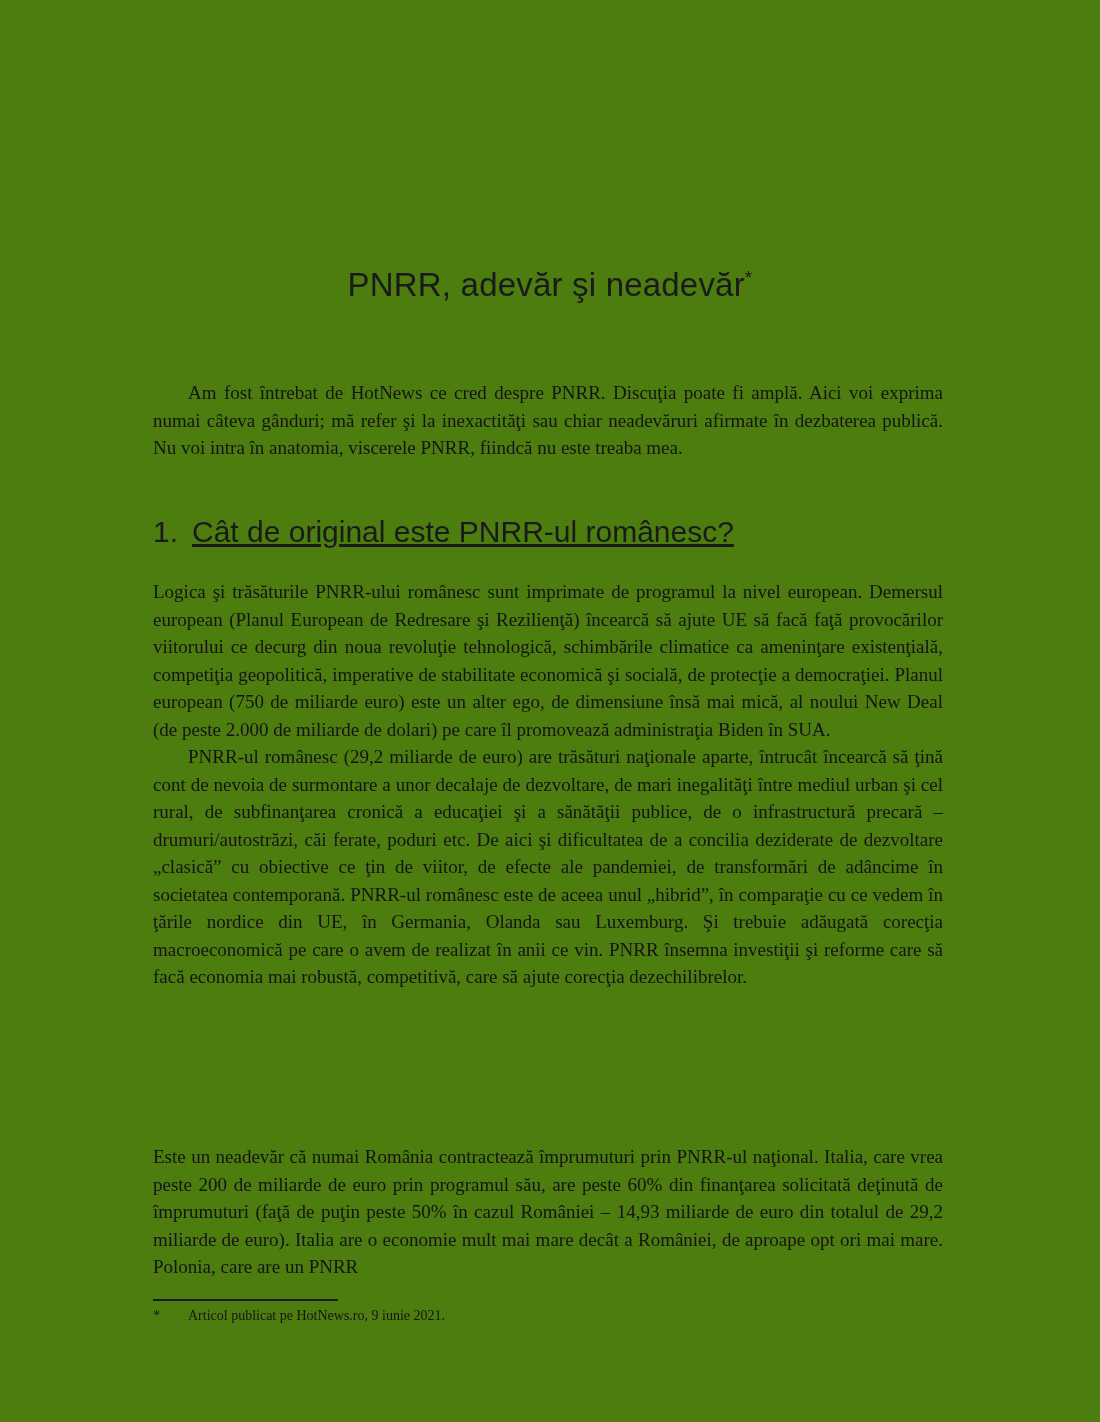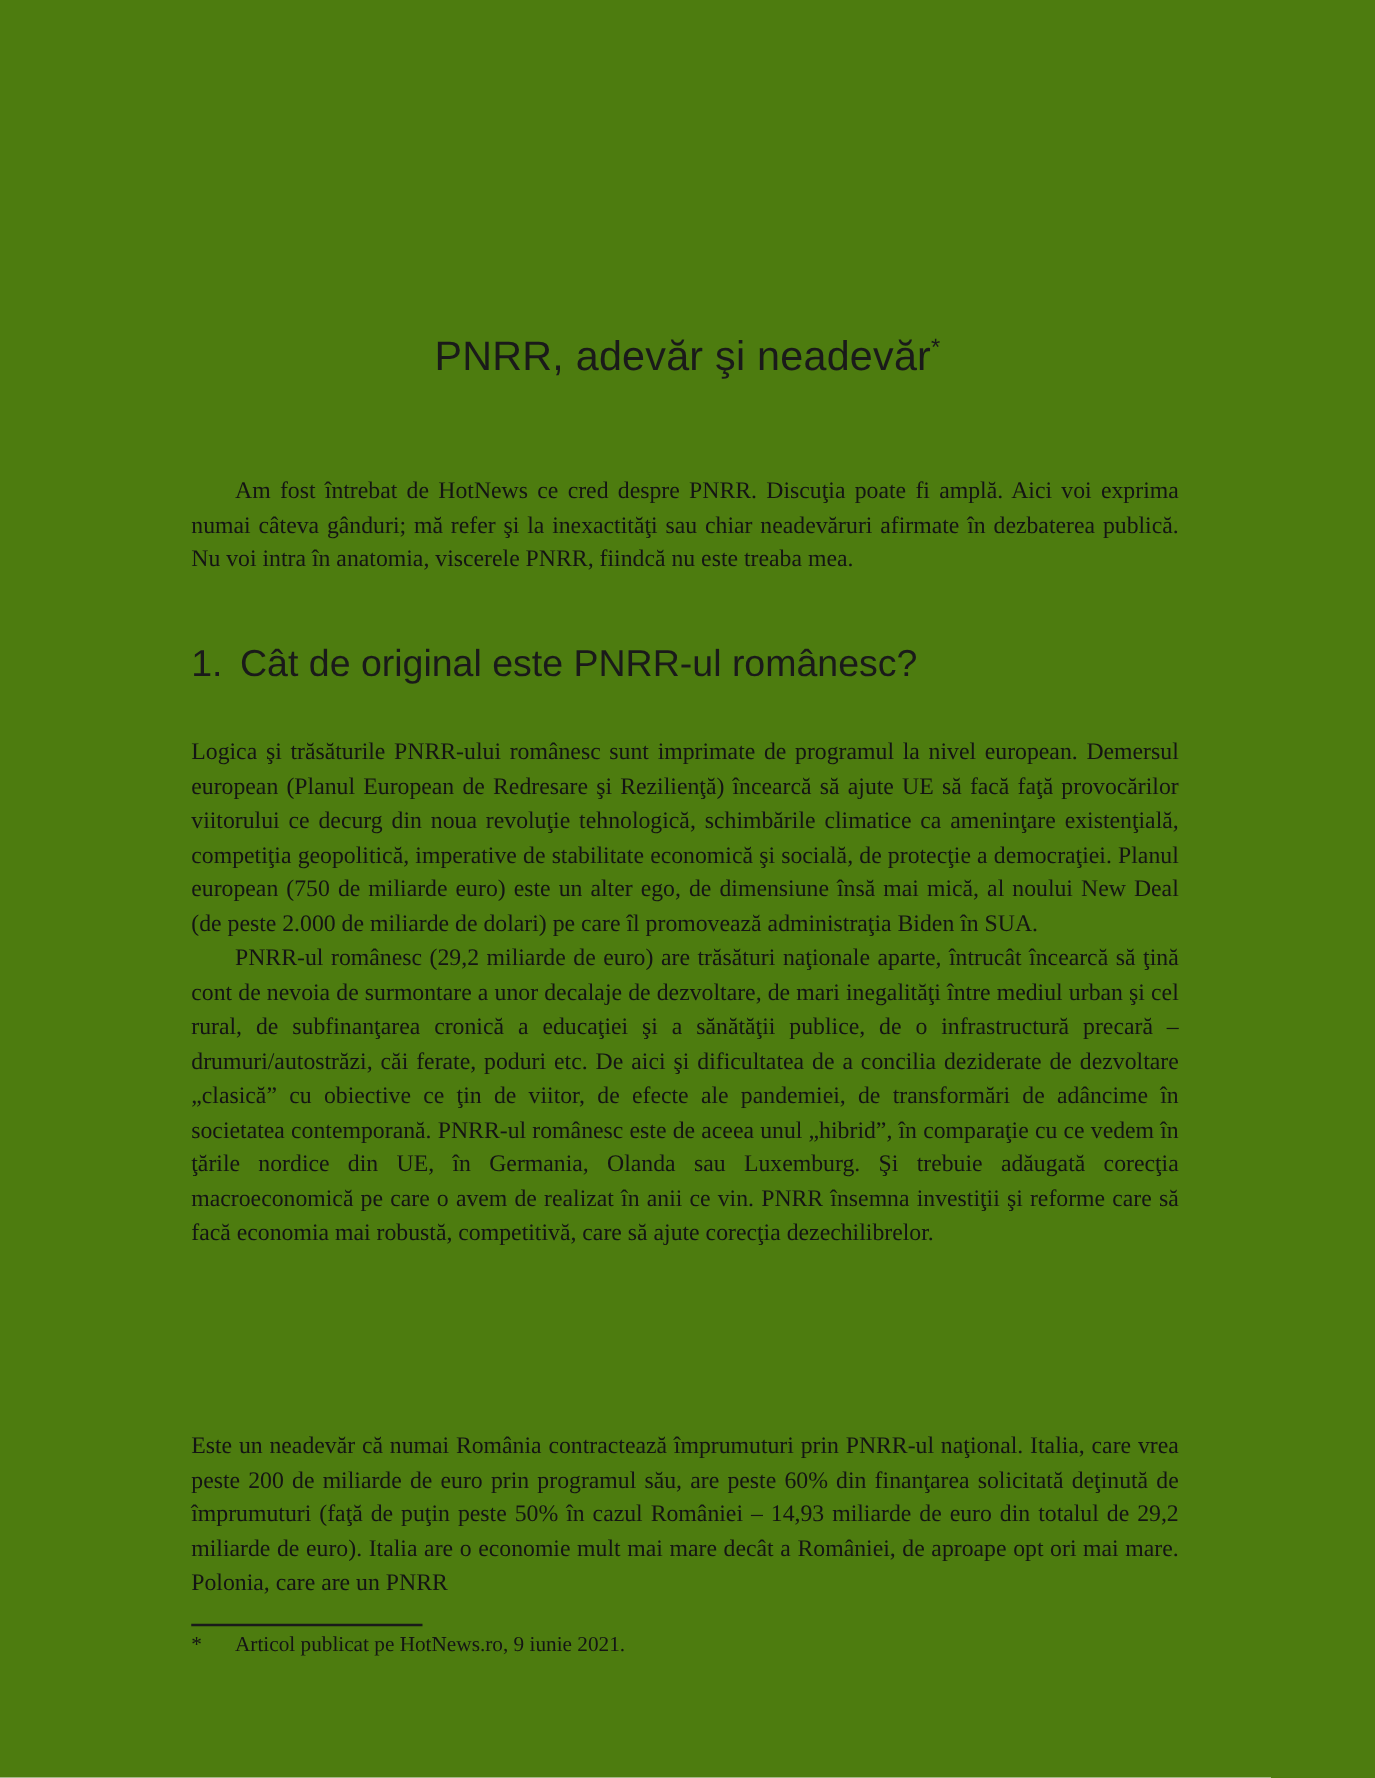--- a/index.html
+++ b/index.html
@@ -39,53 +39,54 @@
     font-family: "Liberation Serif", serif;
     font-size: 19px;
     line-height: 27.5px;
     text-align: justify;
     color: #141414;
   }
   .bodytext p { margin: 0; }
   .bodytext p.indent { text-indent: 35px; }
 
   .intro { top: 379px; }
-  .sec1-body { top: 578px; margin-top: 10px; }
+  .sec1-body { top: 578px; }
   .sec2-body { top: 1143px; }
 
   .sec-heading {
     left: 153px;
     width: 790px;
     font-family: "Liberation Sans", sans-serif;
     font-weight: 400;
     font-size: 30px;
     line-height: 36px;
     color: #1a1a1a;
     white-space: nowrap;
+    text-decoration: underline;
   }
   .sec-heading .sec-num {
     display: inline-block;
     min-width: 39px;
   }
   .heading-1 { top: 514px; }
   .heading-2 { top: 1078px; }
 
   .footnote-rule {
     top: 1299px;
     left: 153px;
     width: 185px;
     height: 2px;
     background: #1a1a1a;
   }
   .footnote {
     top: 1303px;
     left: 153px;
     width: 790px;
     font-family: "Liberation Serif", serif;
-    font-size: 17px;
+    font-size: 14px;
     line-height: 26px;
     color: #141414;
   }
   .footnote .fn-marker {
     display: inline-block;
     min-width: 35px;
   }
 </style>
 </head>
 <body>

